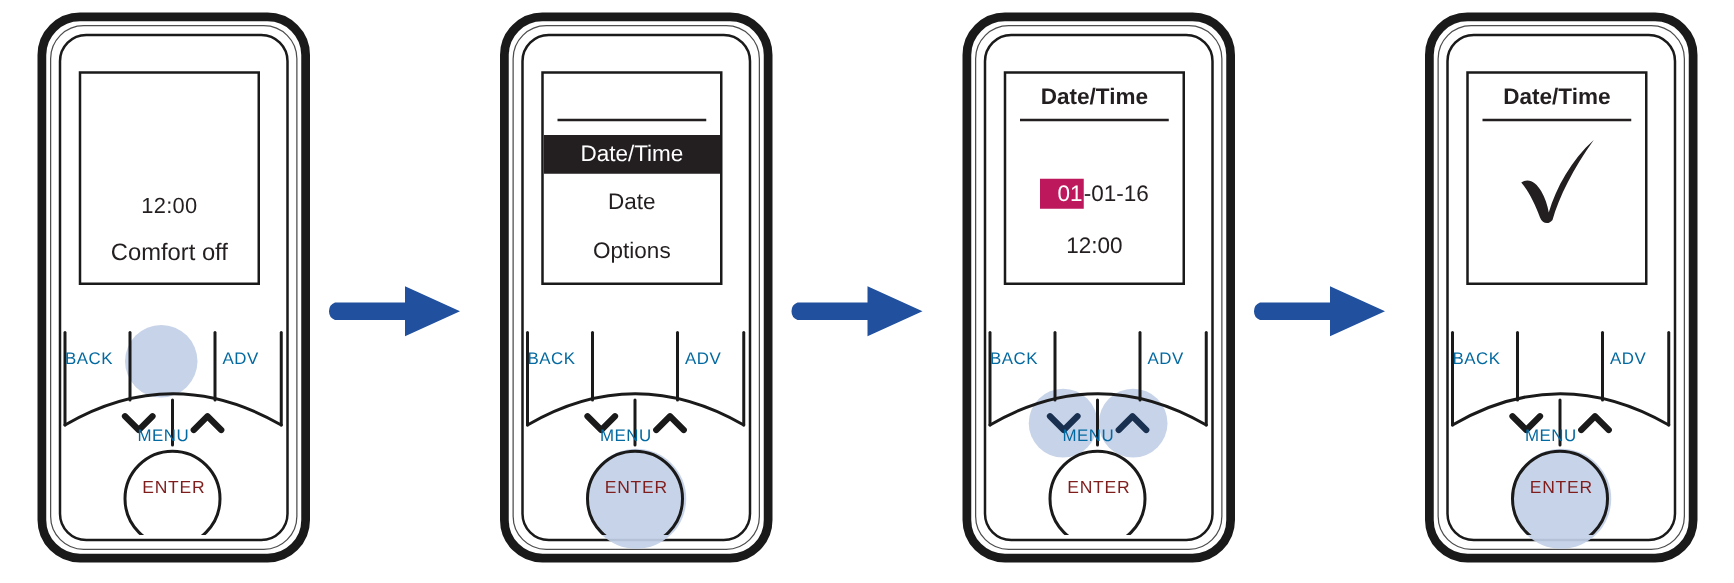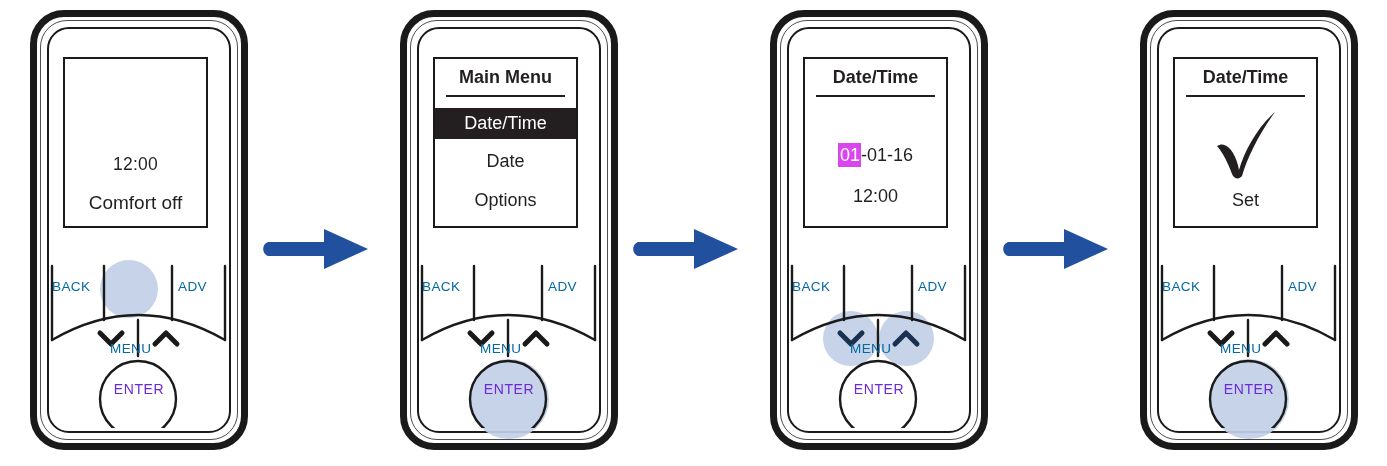--- a/index.html
+++ b/index.html
@@ -143,23 +143,23 @@
   .dt-date {
     position: absolute;
     left: 0; right: 0;
     top: 86px;
     font-size: 18px;
     text-align: center;
     color: #231f20;
     white-space: nowrap;
   }
   .dt-date .seg-hl {
-    background: #d946ef;
+    background: #be185d;
     color: #ffffff;
-    padding: 2px 1px 2px 2px;
+    padding: 2px 1px 2px 14px;
   }
   .dt-time {
     position: absolute;
     left: 0; right: 0;
     top: 127px;
     font-size: 18px;
     text-align: center;
     color: #231f20;
   }
 
@@ -207,21 +207,21 @@
   .lbl-adv  { left: 136px; top: 21px; }
 
   .enter-label {
     position: absolute;
     left: 0;
     top: 123px;
     width: 194px;
     text-align: center;
     font-size: 14px;
     letter-spacing: .6px;
-    color: #6d28d9;
+    color: #7f1d1d;
   }
 
   
   .hl {
     position: absolute;
     border-radius: 50%;
     background: #c2cfe6;
     opacity: .92;
   }
   .hl-menu  { left: 58px; top: 2px;  width: 58px; height: 58px; }
@@ -281,21 +281,20 @@
     <path d="M6 20 h56 v-13 l44 20 -44 20 v-13 h-56 a7.5 7.5 0 0 1 0 -14 z" fill="#20509e"></path>
   </svg>
 
   <div class="device dev1">
     <div class="shell-outer"></div>
     <div class="shell-mid"></div>
     <div class="shell-inner"></div>
 
     <div class="screen">
       <div class="screen-inner">
-        <div class="lcd-text lcd-title">Main Menu</div>
         <div class="lcd-rule"></div>
         <div class="menu-row mrow0 selected">Date/Time</div>
         <div class="menu-row mrow1">Date</div>
         <div class="menu-row mrow2">Options</div>
       </div>
     </div>
 
     <div class="controls">
       <div class="hl hl-enter"></div>
       <svg class="ctrl-svg" width="194" height="170" viewBox="0 0 194 170">
@@ -366,21 +365,20 @@
 
     <div class="screen">
       <div class="screen-inner">
         <div class="lcd-text lcd-title">Date/Time</div>
         <div class="lcd-rule"></div>
         <div class="check-wrap">
           <svg width="86" height="84" viewBox="0 0 86 84">
             <path d="M14 44 C 20 40 26 44 30 51 C 33 56 35 62 36 68 C 42 48 54 26 72 10 C 56 32 44 56 39 74 C 36 78 31 77 29 72 C 25 61 20 51 14 44 Z" fill="#231f20"></path>
           </svg>
         </div>
-        <div class="set-label">Set</div>
       </div>
     </div>
 
     <div class="controls">
       <div class="hl hl-enter"></div>
       <svg class="ctrl-svg" width="194" height="170" viewBox="0 0 194 170">
         <line x1="10" y1="8" x2="10" y2="82" stroke="#1a1a1a" stroke-width="2.4" stroke-linecap="round"></line>
         <line x1="62" y1="8" x2="62" y2="62" stroke="#1a1a1a" stroke-width="2.4" stroke-linecap="round"></line>
         <line x1="130" y1="8" x2="130" y2="62" stroke="#1a1a1a" stroke-width="2.4" stroke-linecap="round"></line>
         <line x1="183" y1="8" x2="183" y2="82" stroke="#1a1a1a" stroke-width="2.4" stroke-linecap="round"></line>

